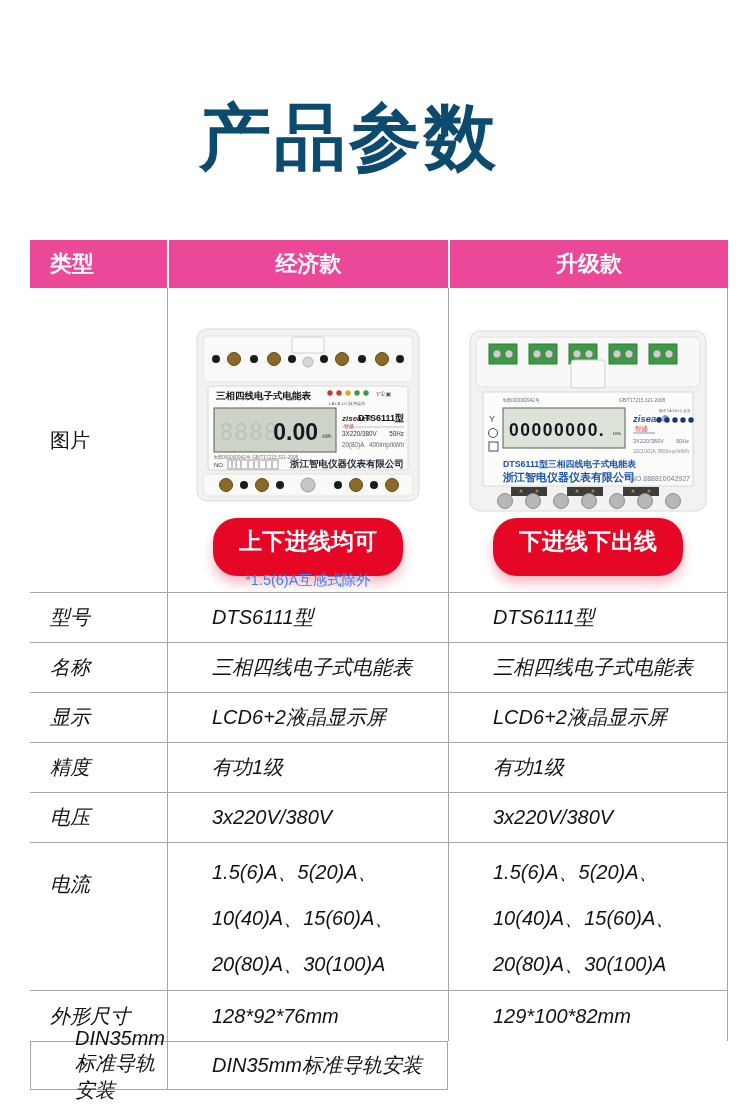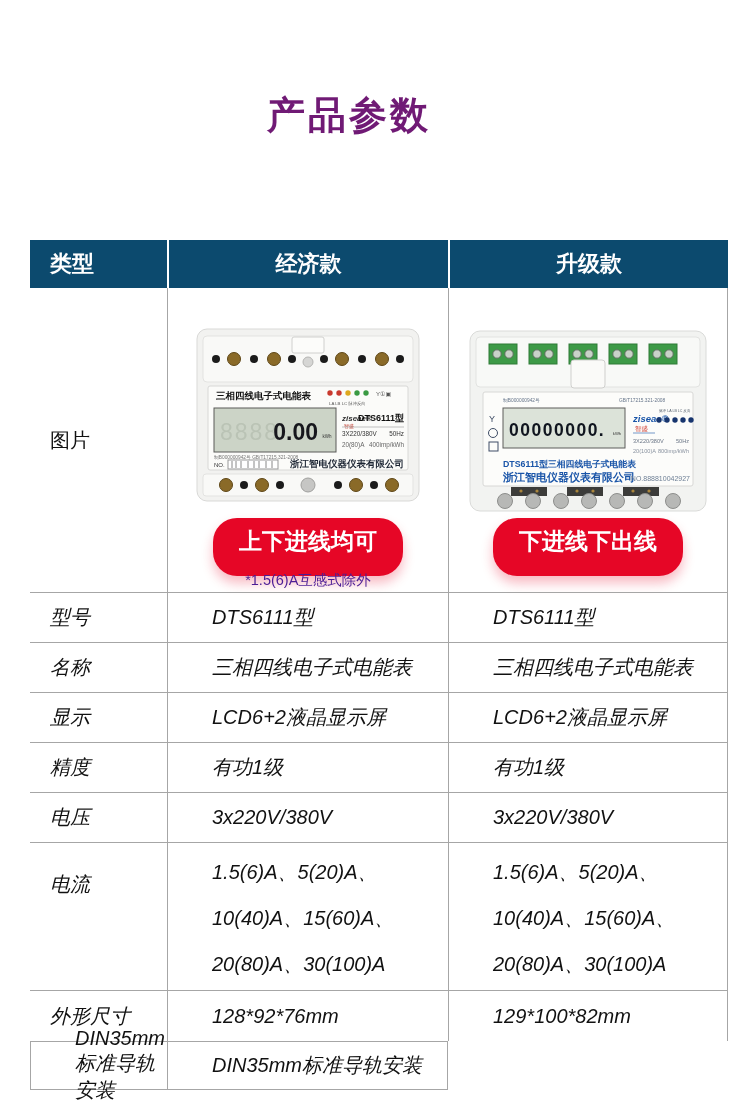--- a/index.html
+++ b/index.html
@@ -2,29 +2,29 @@
 <html><head>
 <meta charset="utf-8">
 <style>
   * { margin:0; padding:0; box-sizing:border-box; }
   html,body { background:#ffffff; }
   body { width:750px; height:1120px; overflow:hidden;
          font-family:"Liberation Sans","DejaVu Sans",sans-serif; color:#131313; }
   .page { position:relative; width:750px; height:1120px; background:#fff; }
 
   .title { position:absolute; top:90px; left:0; width:698px; text-align:center;
-           font-size:38px; font-weight:900; letter-spacing:3px; color:#701a75; }
+           font-size:72px; font-weight:900; letter-spacing:3px; color:#0c4a6e; }
 
   .spec-table { position:absolute; top:240px; left:30px; width:698px;
                 display:grid;
                 grid-template-columns:137px 281px 280px;
                 grid-template-rows:48px 304px 50px 50px 50px 50px 50px 148px 51px 49px; }
 
   .cell { position:relative; display:flex; align-items:center; font-size:20px; }
-  .head { background:#0c4a6e; color:#fff; font-size:22px; font-weight:700; }
+  .head { background:#ec4899; color:#fff; font-size:22px; font-weight:700; }
   .head.c1 { padding-left:20px; }
   .head.c2, .head.c3 { justify-content:center; border-left:2px solid #fff; }
 
   .label { padding-left:20px; color:#111; }
   .val   { padding-left:18px; color:#111; }
 
   .b-top { border-top:1px solid #a6a6a6;font-style:italic; }
   .b-left { border-left:1px solid #a6a6a6;padding-left:44px; }
   .b-right { border-right:1px solid #a6a6a6; }
   .b-bottom { border-bottom:1px solid #a6a6a6; }
@@ -32,21 +32,21 @@
   .imgcell { display:block; }
   .meter { position:absolute; left:50%; }
   .meter.eco { top:40px; margin-left:-112px; }
   .meter.up  { top:42px; margin-left:-119px; }
 
   .badge { position:absolute; top:230px; left:50%; transform:translateX(-50%);
            height:58px; line-height:46px; padding:0 26px; border-radius:24px;
            background:#e60626; color:#fff; font-size:23px; font-weight:700;
            white-space:nowrap; box-shadow:0 7px 12px rgba(230,6,38,0.28); }
   .note { position:absolute; top:283px; left:50%; transform:translateX(-50%);
-          font-size:14.5px; color:#4c1d95; white-space:nowrap; }
+          font-size:14.5px; color:#3b82f6; white-space:nowrap; }
 
   .multi { white-space:pre-line; line-height:46px; align-items:flex-start; padding-top:6px; }
   .label.topalign { align-items:flex-start; padding-top:28px; }
 
   svg text { font-family:"Liberation Sans","DejaVu Sans",sans-serif; }
 </style>
 </head>
 <body>
 
 <div class="page">

